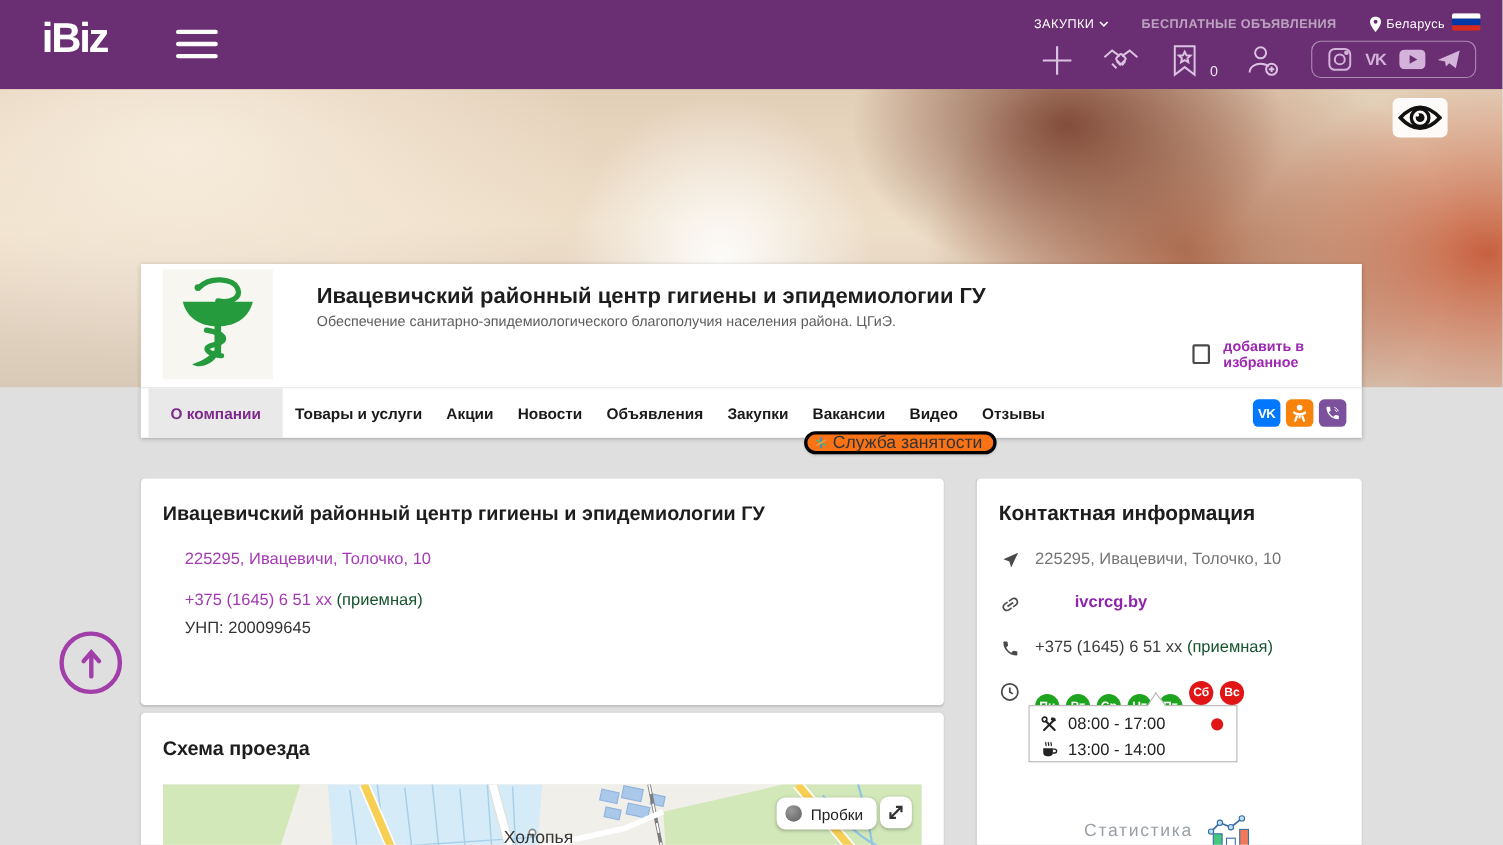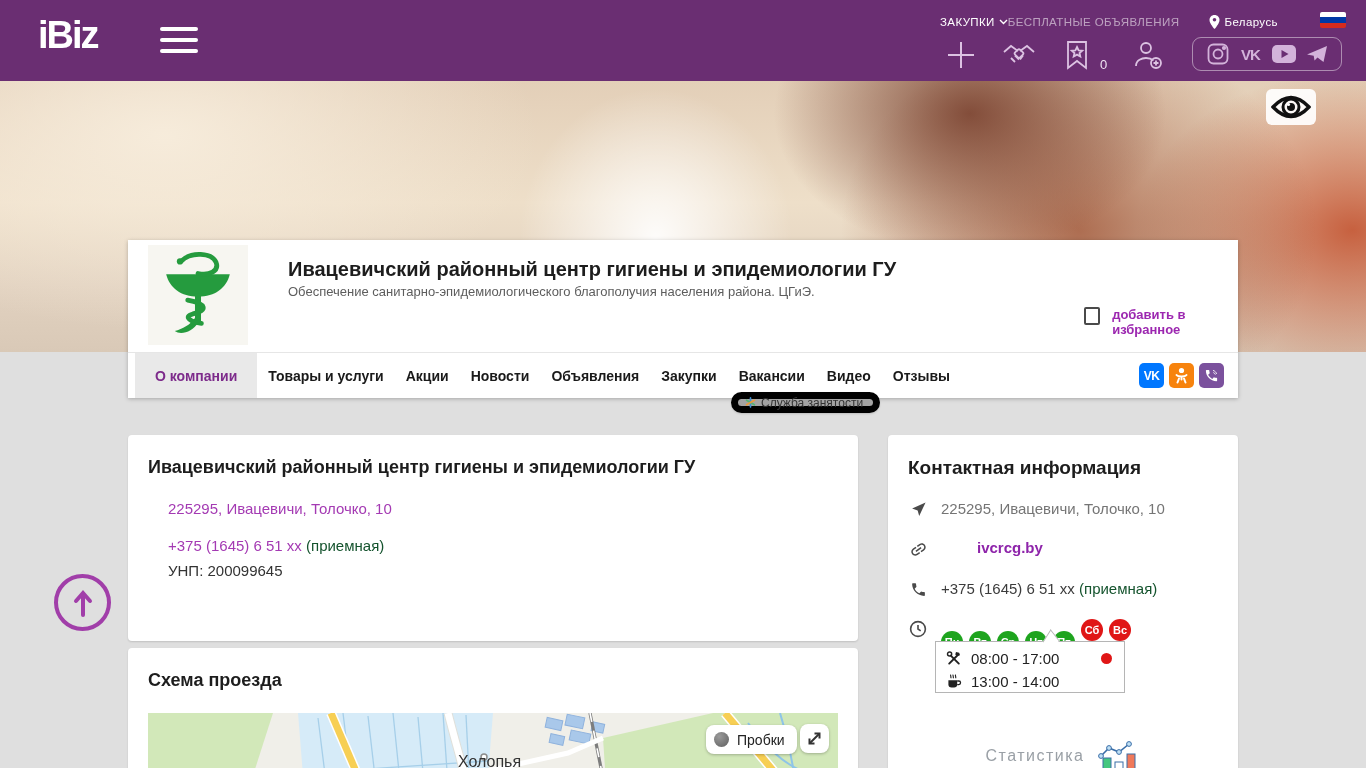--- a/index.html
+++ b/index.html
@@ -27,21 +27,21 @@
   }
   .searchbox svg { flex:0 0 auto; margin-right:10px; }
   .searchbox input {
     flex:1; background:transparent; border:none; outline:none;
     color:#fff; font-size:18px; font-family:"Liberation Sans",sans-serif;
   }
   .searchbox input::placeholder { color:#fff; opacity:.95; }
   .top-links { position:absolute; left:940px; top:13px; width:420px; height:18px;
     display:flex; align-items:center; color:#fff; font-size:11.5px; letter-spacing:.4px; }
   .tl-zakupki { display:flex; align-items:center; gap:4px; cursor:pointer; }
-  .tl-free { color:rgba(255,255,255,.55); cursor:pointer; }
+  .tl-free { margin-left:30px; color:rgba(255,255,255,.55); cursor:pointer;font-weight:bold; }
   .tl-country { margin-left:30px; display:flex; align-items:center; gap:4px; cursor:pointer; }
   .flag { position:absolute; left:1320px; top:12px; width:26px; height:16px; border-radius:2px; overflow:hidden; cursor:pointer; }
   .flag div { height:33.33%; }
   .hdr-icons { position:absolute; left:944px; top:36px; height:38px; display:flex; align-items:center; gap:24px; }
   .hicon { width:34px; height:34px; display:flex; align-items:center; justify-content:center; cursor:pointer; position:relative; }
   .fav-count { color:#efe2f2; font-size:13px; margin-left:-18px; align-self:flex-end; padding-bottom:2px; }
   .social-box {
     position:absolute; left:1192px; top:37px; width:150px; height:34px;
     border:1px solid rgba(255,255,255,.45); border-radius:9px;
     display:flex; align-items:center; justify-content:space-around; padding:0 8px;
@@ -66,39 +66,39 @@
   }
   
   .company-card {
     position:absolute; left:128px; top:240px; width:1110px; height:158px;
     background:#fff; box-shadow:0 1px 4px rgba(0,0,0,.25); z-index:10;
   }
   .logo-box { position:absolute; left:20px; top:5px; width:100px; height:100px; background:#f7f6f1;
     display:flex; align-items:center; justify-content:center; }
   .company-title { position:absolute; left:160px; top:18px; font-size:20px; font-weight:bold; color:#1d1d1d; }
   .company-sub { position:absolute; left:160px; top:44px; font-size:13px; color:#5d5d5d; }
-  .fav-label { position:absolute; left:956px; top:67px; display:flex; gap:12px; cursor:pointer; }
+  .fav-label { position:absolute; left:956px; top:67px; display:flex; align-items:center; gap:12px; cursor:pointer; }
   .fav-check { width:18px; height:18px; border:2px solid #4a4a4a; border-radius:2px; background:#fff; }
   .fav-text { color:#9c27b0; font-size:13px; font-weight:bold; }
   .tabbar {
     position:absolute; left:0; top:112px; width:1110px; height:46px;
     border-top:1px solid #e6e6e6; display:flex; align-items:stretch;
   }
   .tabs { display:flex; margin-left:7px; }
   .tab { display:flex; align-items:center; padding:0 11px; font-size:14px; font-weight:bold; color:#1a1a1a; cursor:pointer; white-space:nowrap; }
   .tab.active { background:#e9e9e9; color:#7d2b8b; padding:0 20px; }
   .tab-social { position:absolute; right:14px; top:10px; display:flex; gap:5px; }
   .stile { width:25px; height:25px; border-radius:5px; display:flex; align-items:center; justify-content:center; cursor:pointer; }
   .stile.vk { background:#0077ff; color:#fff; font-size:12px; font-weight:800; letter-spacing:-0.5px; }
   .stile.ok { background:#f7830d; }
   .stile.viber { background:#7b519d; }
   .zan-tooltip {
     position:absolute; left:603px; top:152px; height:21px; padding:0 10px 0 7px;
-    background:#a3a3a3; border:7px solid #000000; border-radius:11px;
-    display:flex; align-items:center; gap:5px; font-size:12px; color:#333;
+    background:#f97316; border:3px solid #000000; border-radius:11px;
+    display:flex; align-items:center; gap:5px; font-size:16px; color:#333;
     box-shadow:0 1px 2px rgba(0,0,0,.15); z-index:12; white-space:nowrap;
   }
   
   .card { position:absolute; background:#fff; border-radius:4px; box-shadow:0 1px 2px rgba(0,0,0,.14); }
   .about-card { left:128px; top:435px; width:730px; height:206px; padding:22px 20px; }
   .about-title { font-size:18px; font-weight:bold; color:#1d1d1d; }
   .about-row { margin-left:20px; font-size:15px; }
   .about-address { margin-top:22px; color:#a43ab3; text-decoration:none; display:inline-block; }
   .about-phone-row { margin-top:20px; }
   .about-phone { color:#a43ab3; text-decoration:none; }

